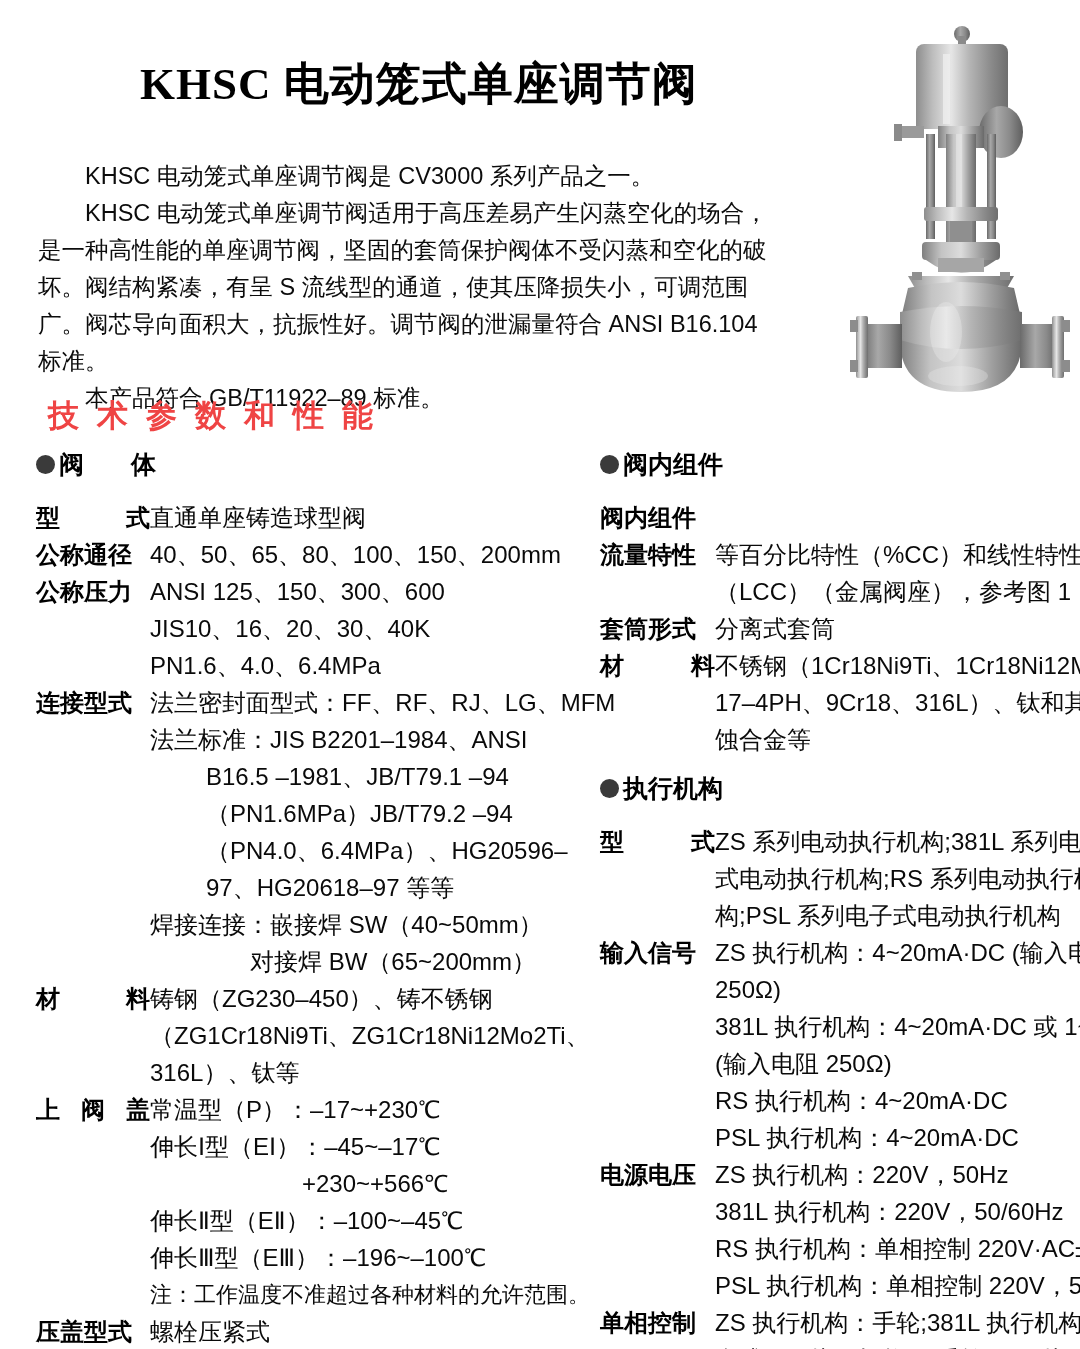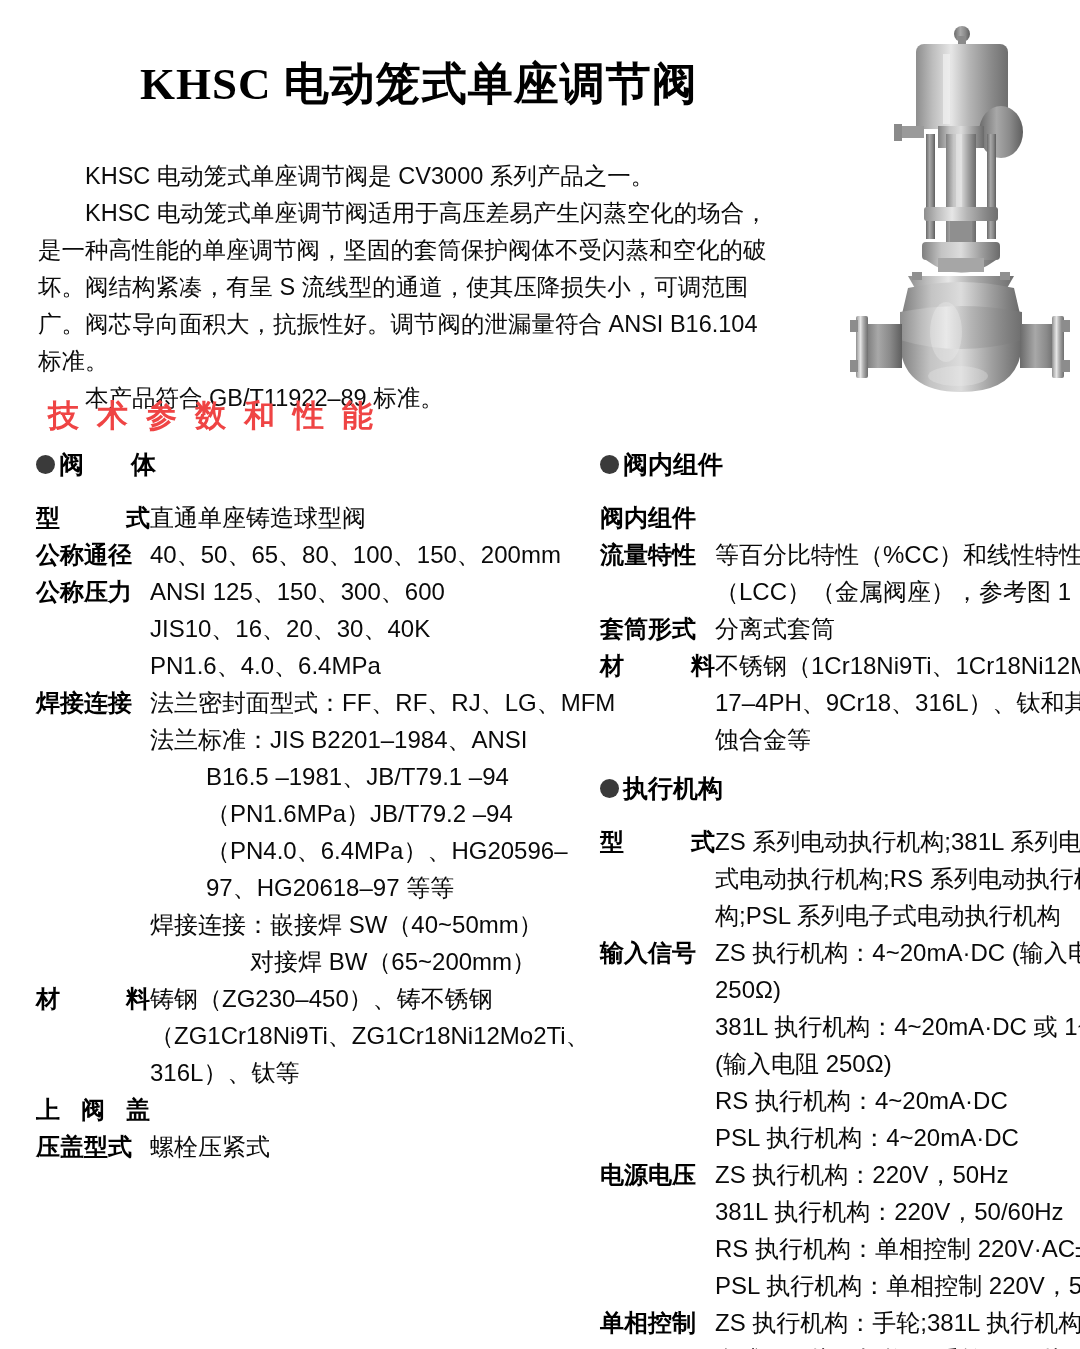--- a/index.html
+++ b/index.html
@@ -266,21 +266,21 @@
     <div class="spec-row">
       <div class="spec-label">公称压力</div>
       <div class="spec-value">
         <span class="ln">ANSI 125、150、300、600</span>
         <span class="ln">JIS10、16、20、30、40K</span>
         <span class="ln">PN1.6、4.0、6.4MPa</span>
       </div>
     </div>
 
     <div class="spec-row">
-      <div class="spec-label">焊接连接</div>
+      <div class="spec-label">连接型式</div>
       <div class="spec-value">
         <span class="ln">法兰密封面型式：FF、RF、RJ、LG、MFM</span>
         <span class="ln">法兰标准：JIS B2201–1984、ANSI</span>
         <span class="ln i1">B16.5  –1981、JB/T79.1  –94</span>
         <span class="ln i1">（PN1.6MPa）JB/T79.2    –94</span>
         <span class="ln i1">（PN4.0、6.4MPa）、HG20596–</span>
         <span class="ln i1">97、HG20618–97 等等</span>
         <span class="ln">焊接连接：嵌接焊 SW（40~50mm）</span>
         <span class="ln i3">对接焊 BW（65~200mm）</span>
       </div>
@@ -297,20 +297,28 @@
         <span class="ln">316L）、钛等</span>
       </div>
     </div>
 
     <div class="spec-row">
       <div class="spec-label justify">
         <span>上</span>
         <span>阀</span>
         <span>盖</span>
       </div>
+      <div class="spec-value">
+        <span class="ln">常温型（P）：–17~+230℃</span>
+        <span class="ln">伸长Ⅰ型（EⅠ）：–45~–17℃</span>
+        <span class="ln i2">+230~+566℃</span>
+        <span class="ln">伸长Ⅱ型（EⅡ）：–100~–45℃</span>
+        <span class="ln">伸长Ⅲ型（EⅢ）：–196~–100℃</span>
+        <span class="ln note">注：工作温度不准超过各种材料的允许范围。</span>
+      </div>
     </div>
 
     <div class="spec-row">
       <div class="spec-label">压盖型式</div>
       <div class="spec-value">
         <span class="ln">螺栓压紧式</span>
       </div>
     </div>
 
   </div>

